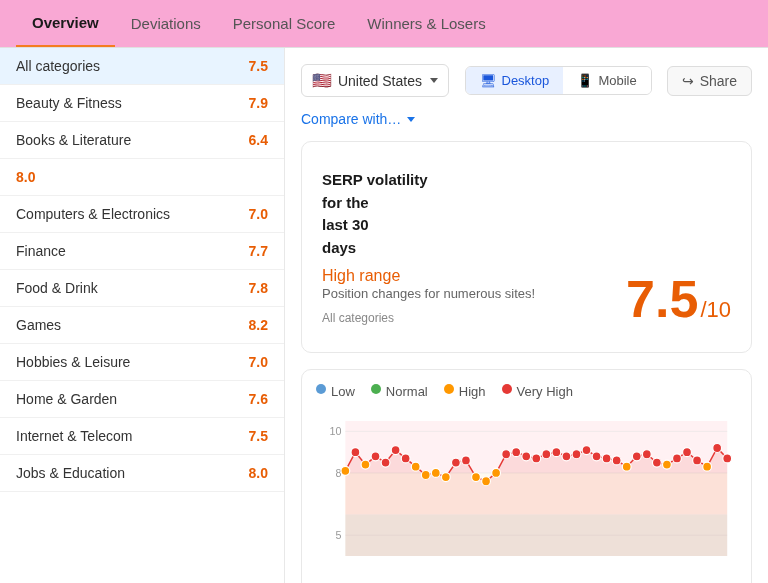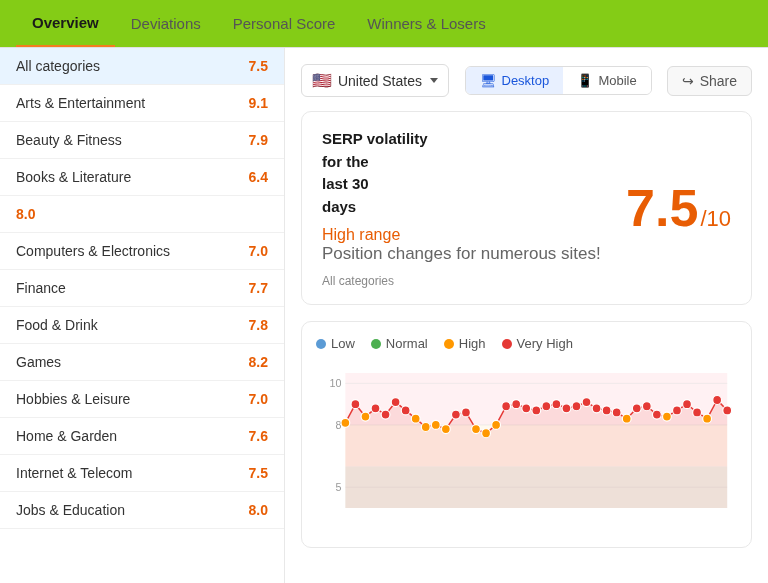--- a/index.html
+++ b/index.html
@@ -1,19 +1,19 @@
 <!DOCTYPE html>
 <html><head>
   <meta charset="utf-8">
   <style>
     * { box-sizing: border-box; margin: 0; padding: 0; }
     body { font-family: -apple-system, BlinkMacSystemFont, 'Segoe UI', sans-serif; font-size: 14px; background: #fff; color: #333; width: 768px; height: 583px; overflow: hidden; }
 
     
-    .top-nav { display: flex; align-items: center; border-bottom: 1px solid #e0e0e0; padding: 0 16px; background: #84cc16; }
+    .top-nav { display: flex; align-items: center; border-bottom: 1px solid #e0e0e0; padding: 0 16px; background: #f9a8d4; }
     .top-nav .nav-item { padding: 14px 16px; cursor: pointer; font-size: 15px; color: #555; text-decoration: none; }
     .top-nav .nav-item.active { color: #1a1a1a; font-weight: 600; border-bottom: 2px solid #f47c20; }
 
     
     .main { display: flex; height: calc(583px - 46px); }
 
     
     .sidebar { width: 285px; border-right: 1px solid #e8e8e8; overflow-y: auto; flex-shrink: 0; }
     .sidebar-item { display: flex; justify-content: space-between; align-items: center; padding: 10px 16px; cursor: pointer; border-bottom: 1px solid #f0f0f0; }
     .sidebar-item.active { background: #e8f4ff; }
@@ -32,34 +32,34 @@
     .device-btn { padding: 6px 14px; cursor: pointer; font-size: 13px; display: flex; align-items: center; gap: 5px; background: #fff; border: none; color: #555; }
     .device-btn.active { background: #e8f0ff; color: #1a56db; font-weight: 500; }
     .device-group { display: flex; align-items: center; gap: 0; }
     .share-btn { display: flex; align-items: center; gap: 6px; border: 1px solid #ddd; border-radius: 6px; padding: 6px 14px; cursor: pointer; font-size: 14px; background: #f8f8f8; color: #555; }
 
     
     .compare-row { margin-bottom: 14px; }
     .compare-link { color: #1a73e8; font-size: 14px; cursor: pointer; display: flex; align-items: center; gap: 4px; }
 
     
-    .serp-card { border: 1px solid #e8e8e8; border-radius: 10px; padding: 16px 20px; margin-bottom: 16px; display: flex; align-items: center; justify-content: space-between; }
+    .serp-card { border: 1px solid #e8e8e8; border-radius: 10px; padding: 27px 20px; margin-bottom: 16px; display: flex; align-items: flex-end; justify-content: space-between; }
     .serp-left { flex: 1; }
     .serp-title { font-size: 15px; font-weight: 700; color: #1a1a1a; line-height: 1.5; }
     .serp-range-label { color: #e85d04; font-weight: 400; font-size: 16px; }
-    .serp-desc { color: #666; font-size: 17px; margin-top: 2px; }
+    .serp-desc { color: #666; font-size: 13px; margin-top: 2px; }
     .serp-subtitle { color: #888; font-size: 12px; margin-top: 10px; }
     .serp-score { display: flex; align-items: baseline; gap: 2px; }
     .serp-score .big-num { font-size: 52px; font-weight: 700; color: #e85d04; line-height: 1; }
     .serp-score .denom { font-size: 22px; color: #e85d04; }
 
     
     .chart-section { border: 1px solid #e8e8e8; border-radius: 10px; padding: 14px; }
     .legend { display: flex; align-items: center; gap: 16px; margin-bottom: 12px; }
-    .legend-item { display: flex; align-items: center; gap: 5px; font-size: 13px; color: #555; }
+    .legend-item { display: flex; align-items: flex-start; gap: 5px; font-size: 13px; color: #555; }
     .legend-dot { width: 10px; height: 10px; border-radius: 50%; }
     .chart-wrapper { position: relative; height: 170px; }
     svg.chart { width: 100%; height: 170px; }
 
     
     .sidebar::-webkit-scrollbar { width: 4px; }
     .sidebar::-webkit-scrollbar-thumb { background: #ddd; border-radius: 2px; }
 
     
     .chevron { display: inline-block; width: 0; height: 0; border-left: 4px solid transparent; border-right: 4px solid transparent; border-top: 5px solid #555; margin-left: 2px; }
@@ -74,24 +74,20 @@
   <a class="nav-item">Winners &amp; Losers</a>
 </nav>
 
 <div class="main">
 
   <div class="sidebar">
 
   <div class="sidebar-item active">
         <span class="cat-name">All categories</span>
     <span class="cat-score">7.5</span>
-      </div>
-      <div class="sidebar-item">
-        <span class="cat-name">Arts &amp; Entertainment</span>
-    <span class="cat-score">9.1</span>
       </div>
       <div class="sidebar-item">
         <span class="cat-name">Beauty &amp; Fitness</span>
     <span class="cat-score">7.9</span>
       </div>
       <div class="sidebar-item">
         <span class="cat-name">Books &amp; Literature</span>
     <span class="cat-score">6.4</span>
       </div>
       <div class="sidebar-item">
@@ -152,20 +148,26 @@
             </button>
           </div>
         </div>
       </div>
       <button class="share-btn">
         <span>↪</span>
         <span>Share</span>
       </button>
     </div>
 
+    <div class="compare-row">
+      <span class="compare-link">
+        <span>Compare with…</span>
+        <span class="chevron" style="border-top-color:#1a73e8;"></span>
+      </span>
+    </div>
 
     <div class="serp-card">
       <div class="serp-left">
         <div class="serp-title">
           <span>SERP</span> <span>volatility</span><br>
           <span>for the</span><br>
           <span>last 30</span><br>
           <span>days</span>
         </div>
         <div style="margin-top:8px;">

